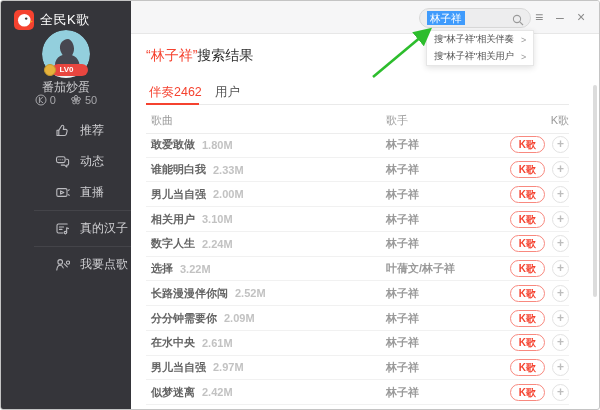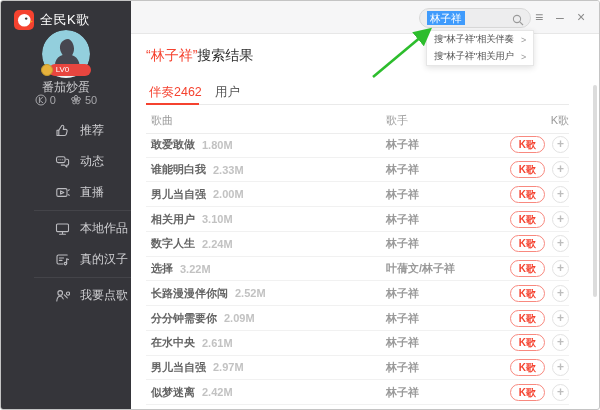--- a/index.html
+++ b/index.html
@@ -9,22 +9,22 @@
   
   .sidebar{position:absolute;left:0;top:0;bottom:0;width:130px;background:var(--sidebar-bg);}
   .logo-row{display:flex;align-items:center;padding:9px 0 0 13px;}
   .logo-badge{width:20px;height:20px;border-radius:5px;background:var(--accent);display:flex;
               align-items:center;justify-content:center;flex:0 0 auto;}
   .app-name{color:#fff;font-size:13px;margin-left:6px;letter-spacing:.5px;}
   .avatar{position:absolute;left:41px;top:29px;width:48px;height:48px;border-radius:50%;overflow:hidden;}
   .lv-row{position:absolute;left:0;top:63px;width:130px;display:flex;justify-content:center;align-items:center;}
   .coin{width:10px;height:10px;border-radius:50%;background:#e6b23c;border:1px solid #c59b2d;
         margin-right:-4px;z-index:2;}
-  .lv-pill{background:#e8463f;color:#fff;font-size:8px;font-weight:normal;border-radius:7px;
-           padding:1px 22px 1px 7px;line-height:10px;}
+  .lv-pill{background:#e8463f;color:#fff;font-size:8px;font-weight:bold;border-radius:7px;
+           padding:1px 14px 1px 7px;line-height:10px;}
   .username{position:absolute;left:0;top:78px;width:130px;text-align:center;color:#cbcbce;font-size:12px;}
   .stats{position:absolute;left:0;top:93px;width:130px;display:flex;justify-content:center;gap:14px;
          color:#a6a6aa;font-size:11px;}
   .stat{display:flex;align-items:center;gap:3px;}
   .menu{position:absolute;left:0;top:114px;width:130px;padding-left:33px;}
   .menu-item{height:31px;display:flex;align-items:center;padding-left:21px;gap:10px;color:#cfcfd2;
              font-size:12px;cursor:pointer;}
   .menu-icon{width:15px;height:15px;display:flex;}
   .menu-divider{height:1px;background:rgba(255,255,255,.08);margin:2px 0;}
 
@@ -166,29 +166,20 @@
               <polygon fill="none" stroke="#bcbcc0" stroke-width="1.1" stroke-linecap="round" stroke-linejoin="round" points="5.6,5.9 8.8,7.5 5.6,9.1"></polygon>
               <path fill="none" stroke="#bcbcc0" stroke-width="1.1" stroke-linecap="round" stroke-linejoin="round" d="M13.3 5.4l.9-.7M13.3 9.6l.9.7"></path>
             </svg>
           </span>
           <span>直播</span>
         </div>
         <div class="menu-divider"></div>
         <div class="menu-item">
           <span class="menu-icon">
             <svg width="15" height="15" viewBox="0 0 15 15">
-              <rect fill="none" stroke="#bcbcc0" stroke-width="1.1" stroke-linecap="round" stroke-linejoin="round" x="1.5" y="3" width="12" height="7.6" rx="1"></rect>
-              <path fill="none" stroke="#bcbcc0" stroke-width="1.1" stroke-linecap="round" stroke-linejoin="round" d="M7.5 10.6v2.1M4.6 13.2h5.8"></path>
-            </svg>
-          </span>
-          <span>本地作品</span>
-        </div>
-        <div class="menu-item">
-          <span class="menu-icon">
-            <svg width="15" height="15" viewBox="0 0 15 15">
               <path fill="none" stroke="#bcbcc0" stroke-width="1.1" stroke-linecap="round" stroke-linejoin="round" d="M12.2 3H3.4C2.6 3 2 3.6 2 4.4v6.2c0 .8.6 1.4 1.4 1.4h4.4"></path>
               <path fill="none" stroke="#bcbcc0" stroke-width="1.1" stroke-linecap="round" stroke-linejoin="round" d="M4.4 6h4.2M4.4 8.4h2.6"></path>
               <circle fill="none" stroke="#bcbcc0" stroke-width="1.1" stroke-linecap="round" stroke-linejoin="round" cx="10.4" cy="11.6" r="1.25"></circle>
               <path fill="none" stroke="#bcbcc0" stroke-width="1.1" stroke-linecap="round" stroke-linejoin="round" d="M11.65 11.6V6.7l1.8.9"></path>
             </svg>
           </span>
           <span>真的汉子</span>
         </div>
         <div class="menu-divider"></div>
         <div class="menu-item">

